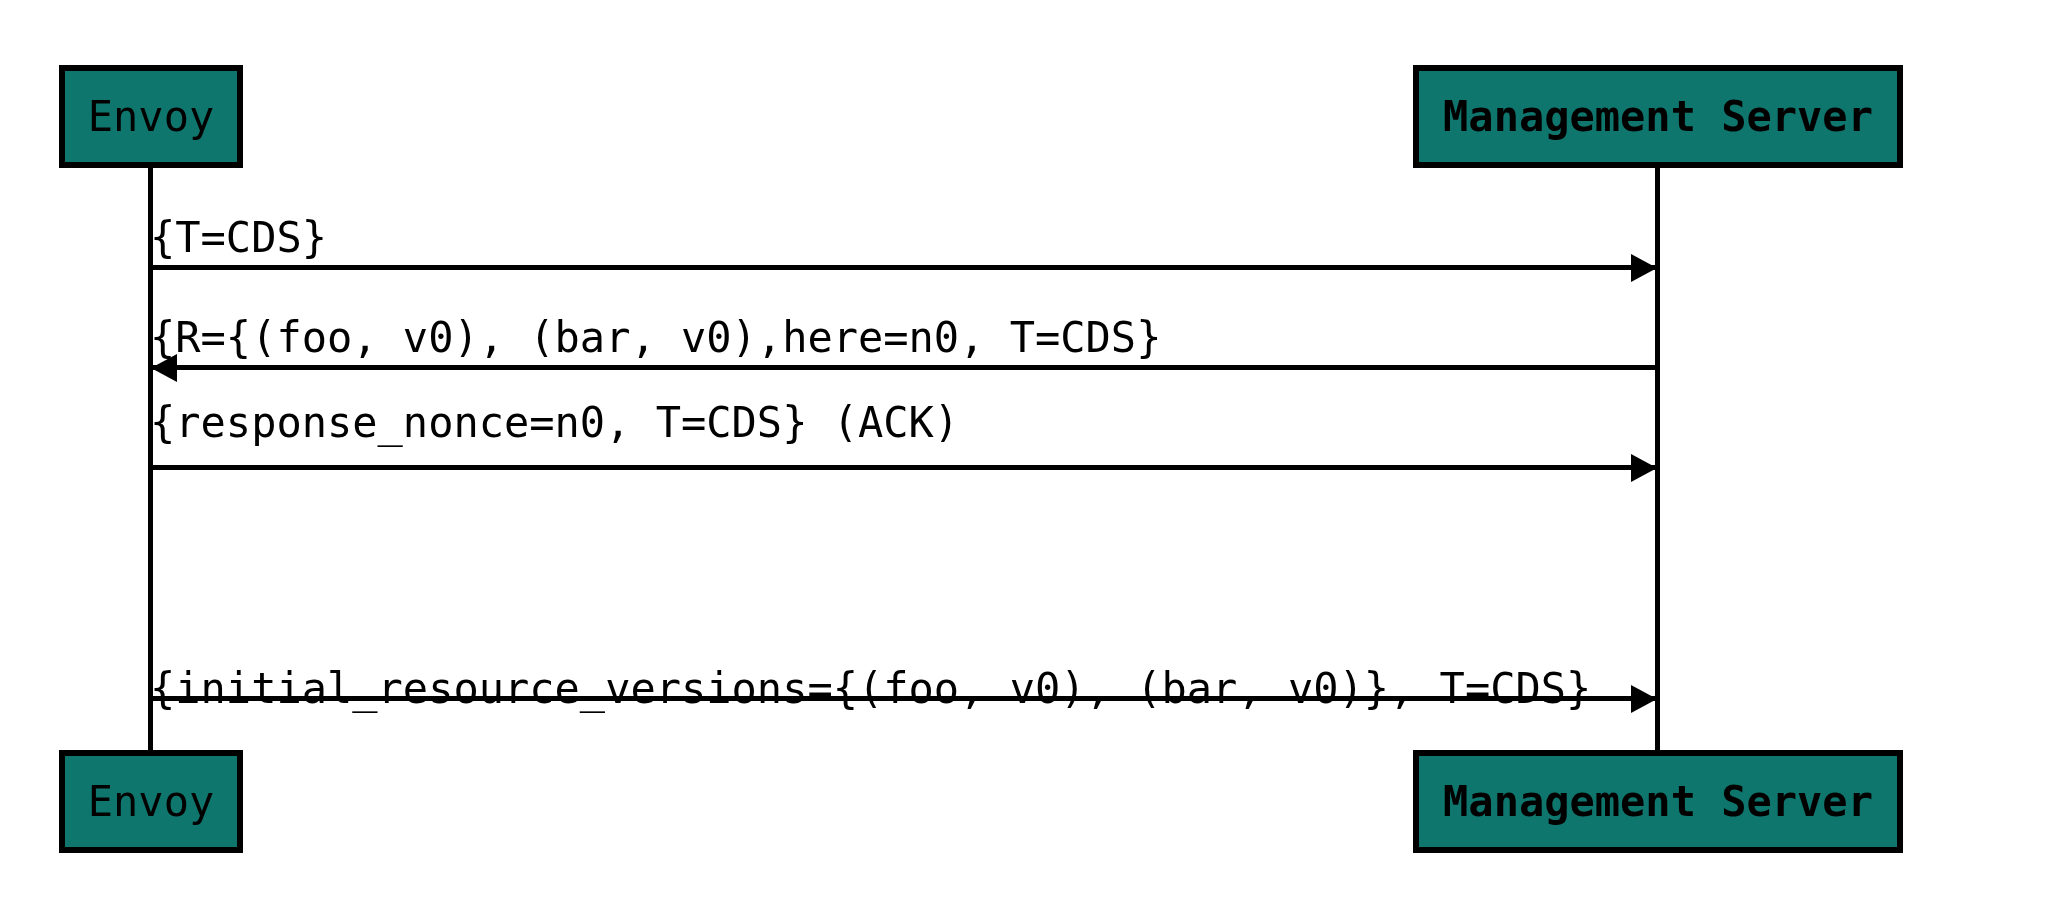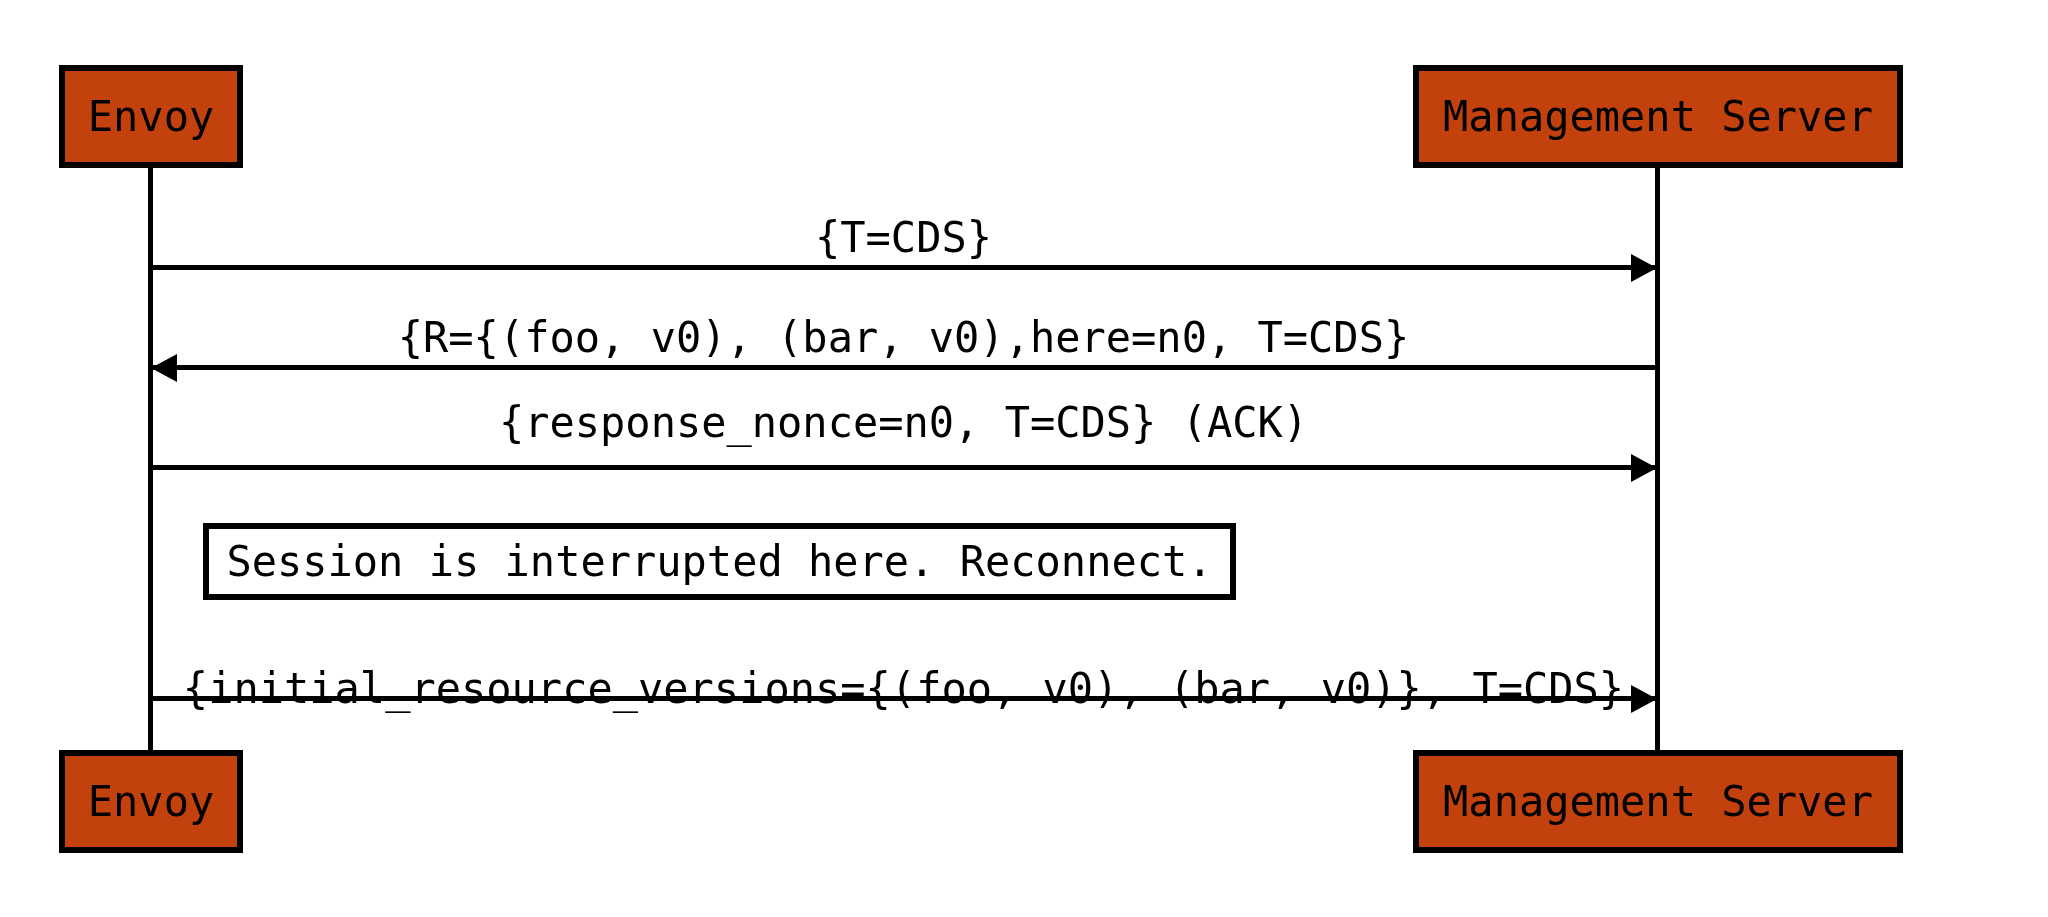--- a/index.html
+++ b/index.html
@@ -9,30 +9,30 @@
     width: 2048px;
     height: 917px;
     background: #ffffff;
     font-family: "DejaVu Sans Mono", monospace;
     color: #000000;
     overflow: hidden;
   }
   .pbox {
     position: absolute;
     border: 6px solid #000000;
-    background: #c2410c;
+    background: #0f766e;
     display: flex;
     align-items: center;
     justify-content: center;
     font-size: 42px;
     white-space: nowrap;
     z-index: 3;
   }
   .pbox.envoy { left: 59px; width: 184px; height: 103px; }
-  .pbox.mgmt  { left: 1413px; width: 490px; height: 103px; }
+  .pbox.mgmt  { left: 1413px; width: 490px; height: 103px; font-weight: bold; }
   .pbox.top   { top: 65px; }
   .pbox.bottom{ top: 750px; }
 
   .lifeline {
     position: absolute;
     top: 168px;
     height: 582px;
     width: 5px;
     background: #000000;
     z-index: 1;
@@ -55,21 +55,20 @@
     border-bottom: 14px solid transparent;
     z-index: 2;
   }
   .head.right { border-left: 26px solid #000000; left: 1631px; }
   .head.left  { border-right: 26px solid #000000; left: 151px; }
 
   .msg-label {
     position: absolute;
     left: 150px;
     width: 1507px;
-    text-align: center;
     font-size: 42px;
     line-height: 50px;
     white-space: nowrap;
     z-index: 2;
   }
   .note-box {
     position: absolute;
     left: 203px;
     top: 523px;
     width: 1033px;
@@ -104,23 +103,20 @@
   <div class="head right" style="top:254px"></div>
 
   <div class="msg-label" style="top:313px">{R={(foo, v0), (bar, v0),here=n0, T=CDS}</div>
   <div class="msg-line" style="top:365px"></div>
   <div class="head left" style="top:354px"></div>
 
   <div class="msg-label" style="top:398px">{response_nonce=n0, T=CDS} (ACK)</div>
   <div class="msg-line" style="top:465px"></div>
   <div class="head right" style="top:454px"></div>
 
-  <div class="note-box">
-    <span>Session is interrupted here. Reconnect.</span>
-  </div>
 
   <div class="msg-label" style="top:664px">{initial_resource_versions={(foo, v0), (bar, v0)}, T=CDS}</div>
   <div class="msg-line" style="top:696px"></div>
   <div class="head right" style="top:685px"></div>
 
   <div class="pbox envoy bottom">
     <span>Envoy</span>
   </div>
   <div class="pbox mgmt bottom">
     <span>Management Server</span>

